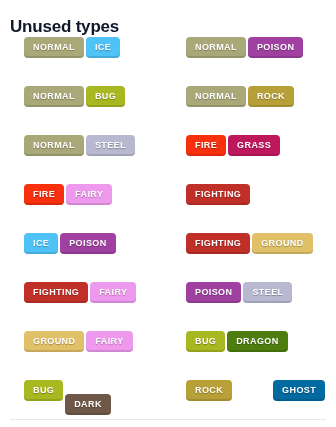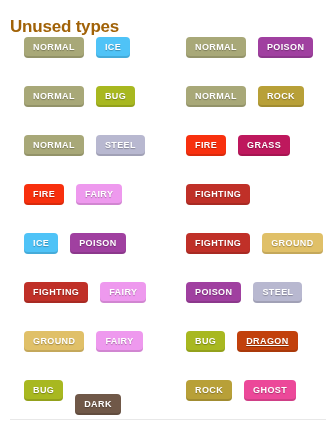--- a/index.html
+++ b/index.html
@@ -16,40 +16,40 @@
     position: relative;
   }
 
   #page-title {
     position: absolute;
     left: 10px;
     top: 5px;
     font-size: 17px;
     font-weight: bold;
     letter-spacing: -0.2px;
-    color: #a16207;
+    color: #0f172a;
     line-height: 22px;
   }
 
   #pairs-grid {
     position: absolute;
     left: 0;
     top: 36px;
     width: 336px;
     display: grid;
     grid-template-columns: 166px 170px;
     grid-auto-rows: 49px;
     align-items: start;
   }
 
   .pair-row {
     display: flex;
     flex-direction: row;
     align-items: center;
-    gap: 12px;
+    gap: 2px;
     padding-left: 24px;
     height: 22px;
   }
   .pair-row.col-right {
     padding-left: 20px;
   }
 
   .type-badge {
     display: inline-flex;
     align-items: center;
@@ -128,25 +128,25 @@
     <div class="pair-row col-right">
       <span class="type-badge" style="background: rgb(160, 64, 160);">POISON</span>
       <span class="type-badge" style="background: rgb(184, 184, 208);">STEEL</span>
     </div>
     <div class="pair-row">
       <span class="type-badge" style="background: rgb(224, 192, 104);">GROUND</span>
       <span class="type-badge" style="background: rgb(238, 153, 238);">FAIRY</span>
     </div>
     <div class="pair-row col-right">
       <span class="type-badge" style="background: rgb(168, 184, 32);">BUG</span>
-      <span class="type-badge" style="background: #c2410c; text-decoration: underline;">DRAGON</span>
+      <span class="type-badge" style="background: #4d7c0f;">DRAGON</span>
     </div>
     <div class="pair-row">
       <span class="type-badge" style="background: rgb(168, 184, 32);">BUG</span>
       <span class="type-badge" style="background: rgb(112, 88, 72); margin-top: 28px;">DARK</span>
     </div>
     <div class="pair-row col-right">
       <span class="type-badge" style="background: rgb(184, 160, 56);">ROCK</span>
-      <span class="type-badge" style="background: #ec4899;">GHOST</span>
+      <span class="type-badge" style="background: #0369a1; margin-left: 39px;">GHOST</span>
     </div>
   </div>
 
 <div id="bottom-divider"></div>
 
 </body></html>

